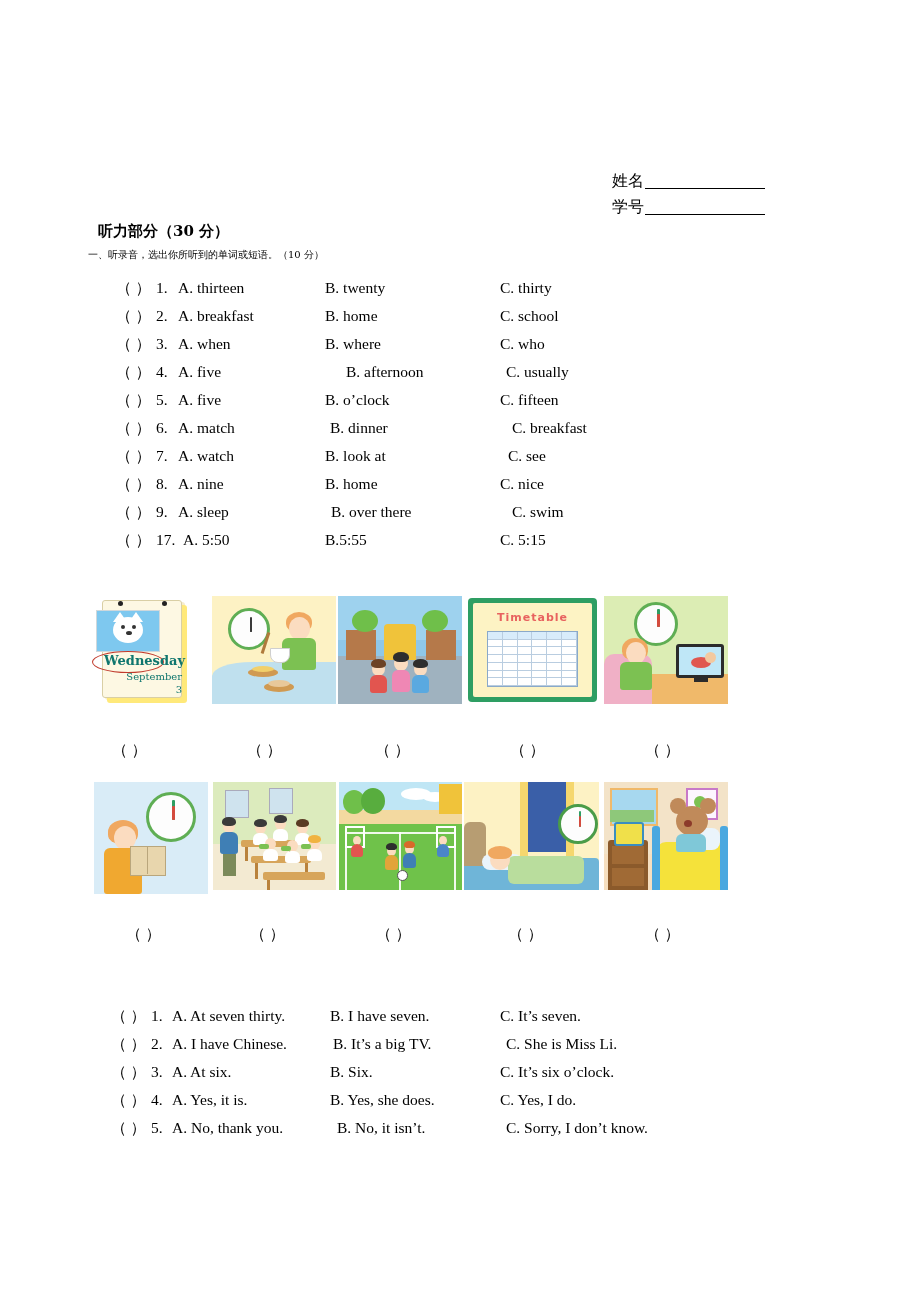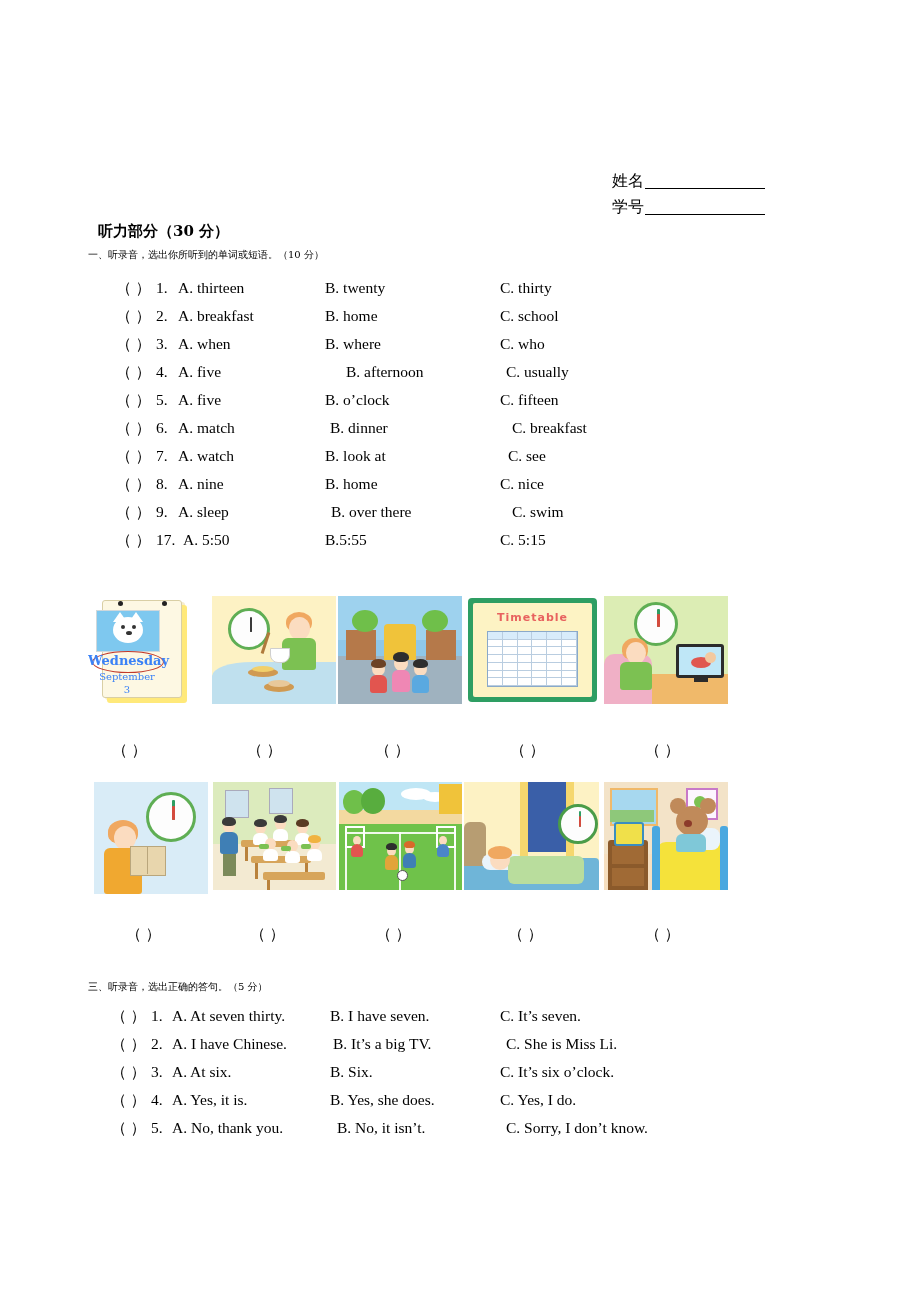--- a/index.html
+++ b/index.html
@@ -145,23 +145,23 @@
     position:absolute; left:14px; top:4px; width:78px; height:96px;
     background:#fdf8e3; border:1px solid #d9cfa5; border-radius:3px;
     box-shadow: 5px 5px 0 #ffe97a, 3px 2px 0 #f6eccd;
   }
   .cal-pic {
     position:absolute; left:8px; top:14px; width:62px; height:40px;
     background:#7ec8ef; border:1px solid #cfd8dc;
   }
   .cal-hole { position:absolute; width:5px; height:5px; border-radius:50%; background:#222; top:5px; }
   .cal-word {
-    position:absolute; left:0; width:78px; text-align:center;
+    position:absolute; left:16px; width:78px; text-align:right;
     font-family:"DejaVu Serif","Liberation Serif",serif;
-    color:#3b82f6;
+    color:#0f766e;
   }
   .cal-oval {
     position:absolute; left:4px; top:55px; width:70px; height:20px;
     border:1.6px solid #c0392b; border-radius:50%;
   }
 
   
   .tt-frame {
     position:absolute; inset:2px; background:#2e9e63; border-radius:4px;
   }
@@ -587,21 +587,20 @@
   </div>
 
   <div class="ans-row" style="top:922px">
     <span class="ab" style="left:126px">（    ）</span>
     <span class="ab" style="left:250px">（    ）</span>
     <span class="ab" style="left:376px">（    ）</span>
     <span class="ab" style="left:508px">（    ）</span>
     <span class="ab" style="left:645px">（    ）</span>
   </div>
 
-  <div class="sec-heading" style="top:980px">三、听录音，选出正确的答句。（5 分）</div>
 
   <div class="qlist" style="top:1002px">
 
     <div class="qrow s3">
       <span class="bracket">（    ）</span>
       <span class="qnum">1.</span>
       <span class="opt-a">A. At seven thirty.</span>
       <span class="opt-b" style="left:330px">B. I have seven.</span>
       <span class="opt-c">C. It’s seven.</span>
     </div>

